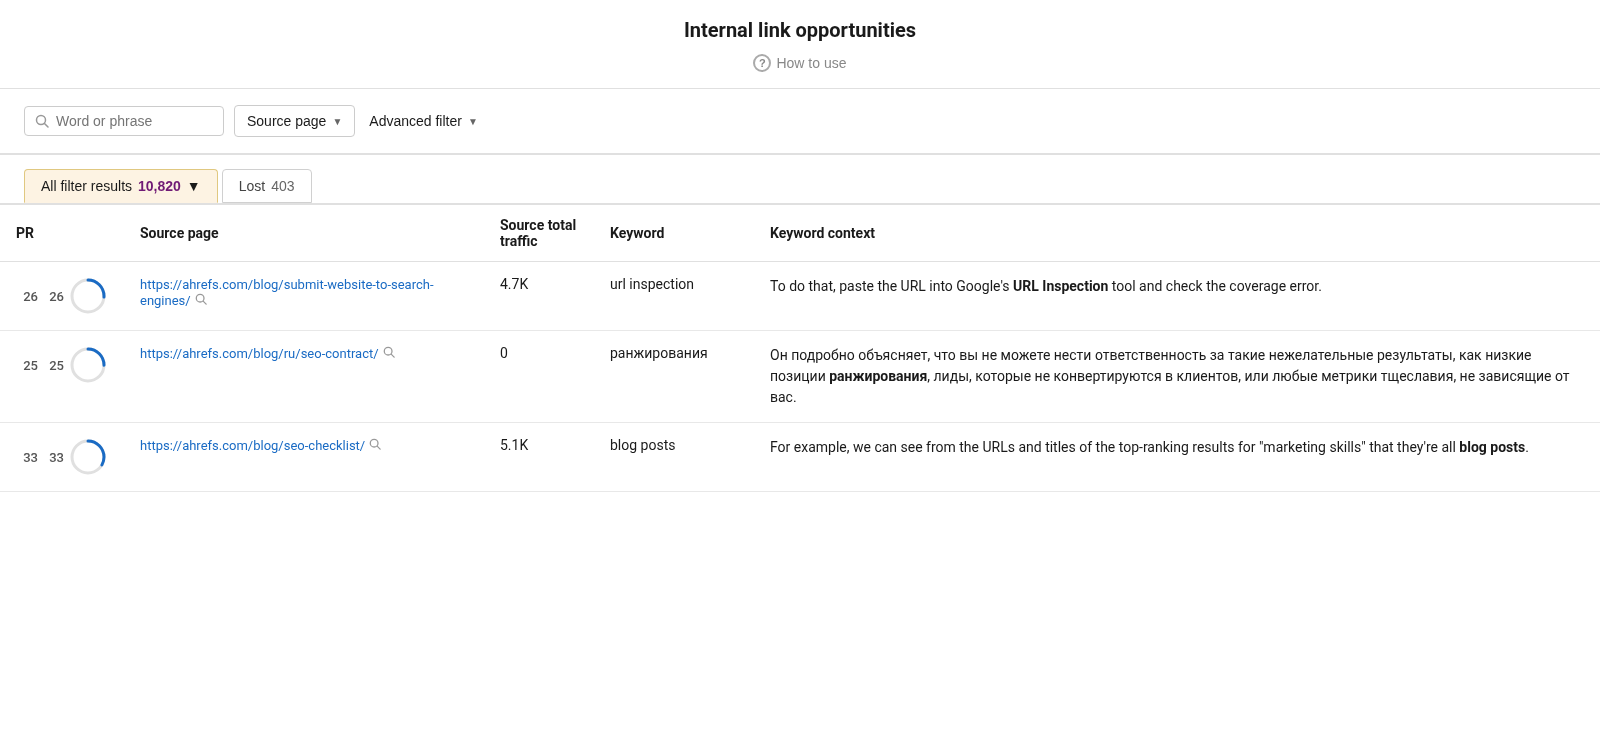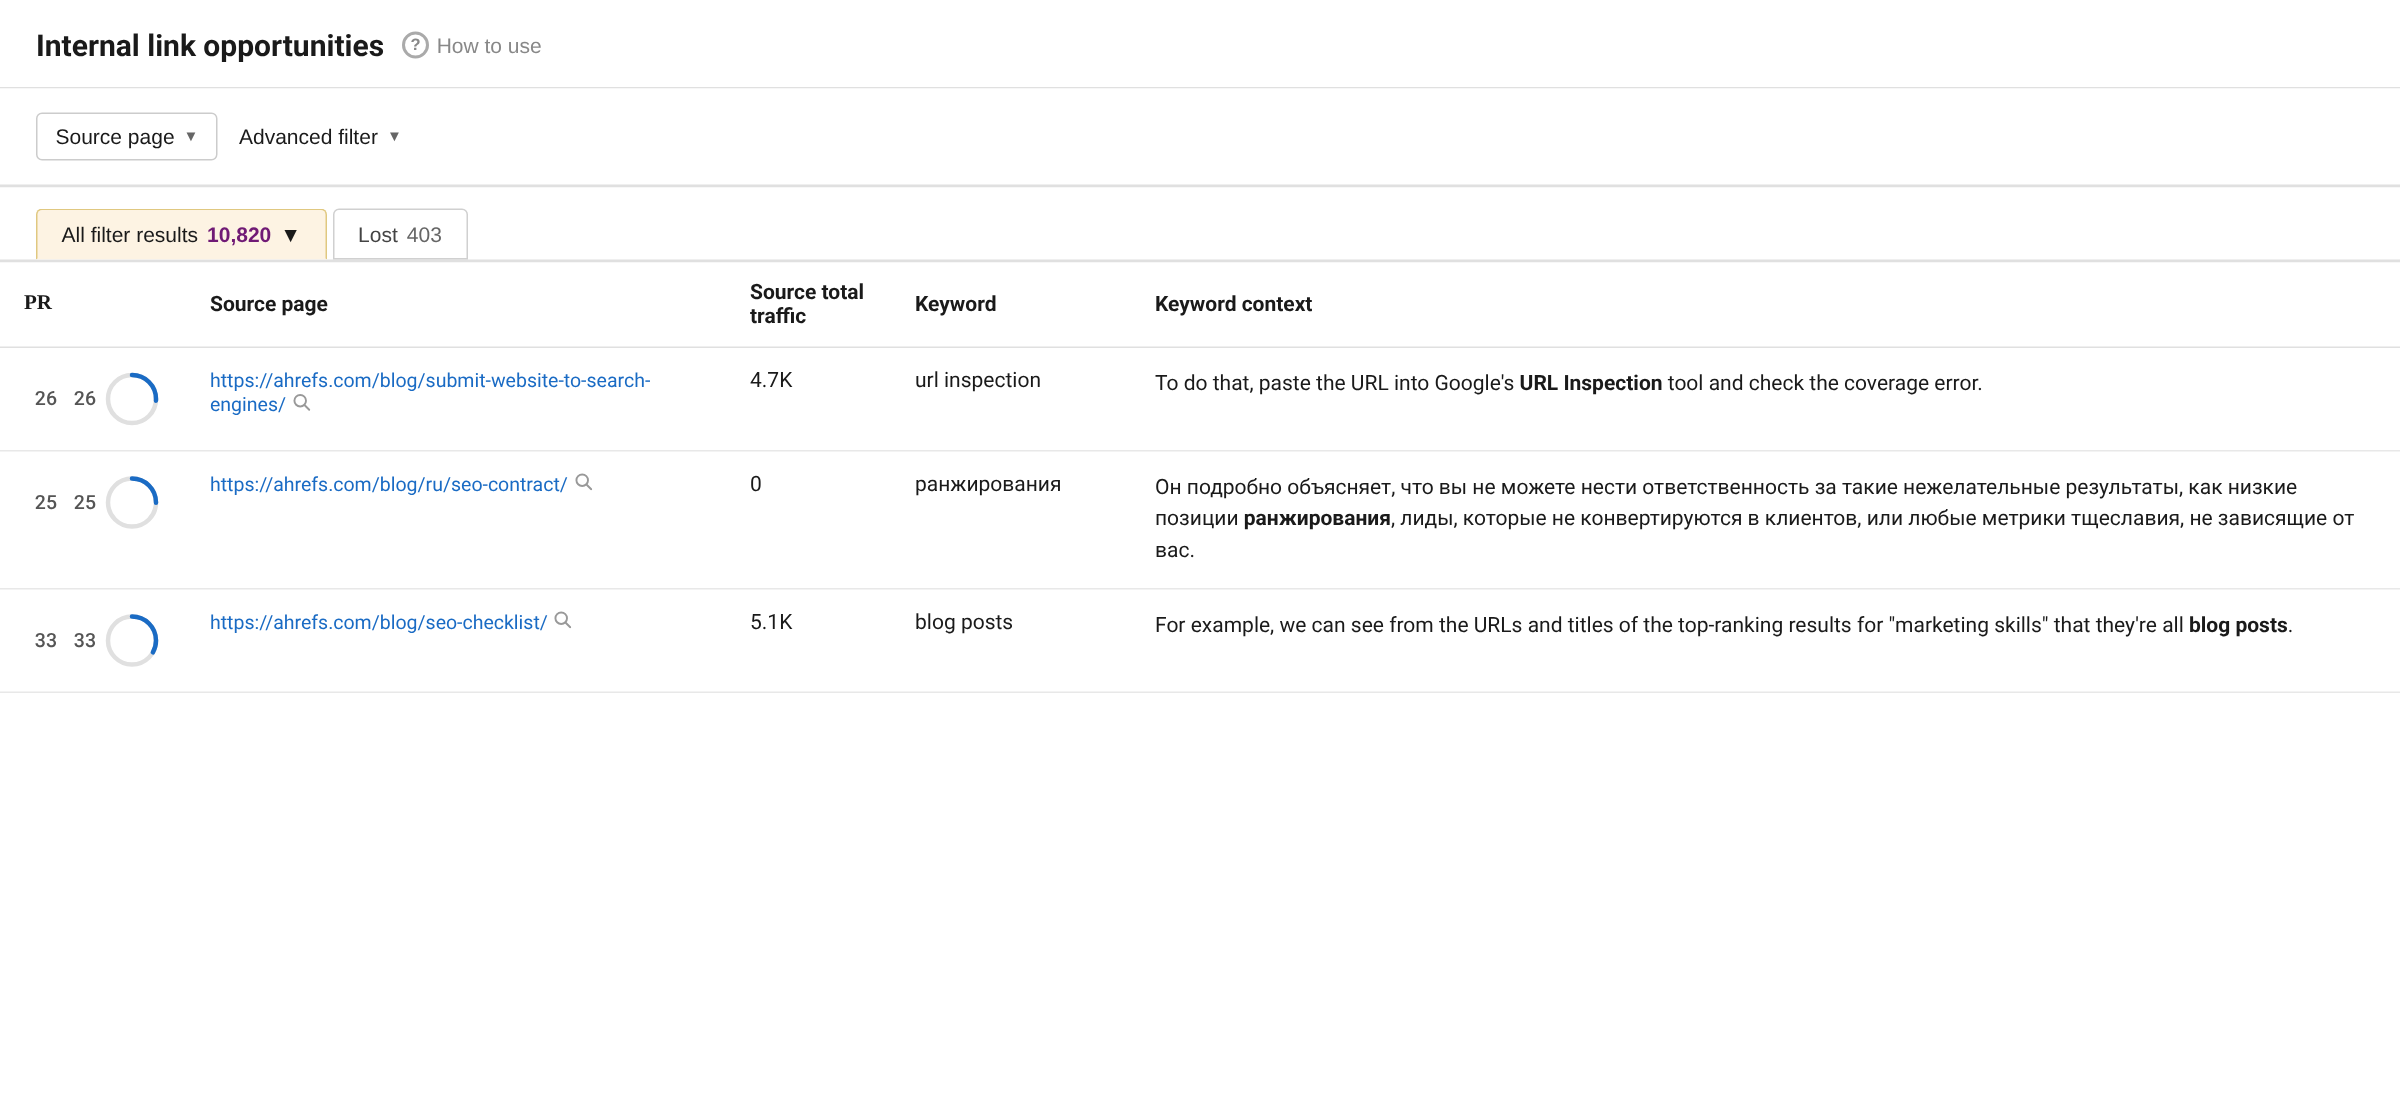--- a/index.html
+++ b/index.html
@@ -15,20 +15,21 @@
       padding: 0;
     }
     
     .header {
       padding: 18px 24px 16px;
       background: #fff;
       border-bottom: 1px solid #e0e0e0;
       display: flex;
       align-items: center;
       gap: 12px;
+      flex-direction: column;
     }
     .page-title {
       font-size: 20px;
       font-weight: 700;
       color: #1a1a1a;
     }
     .help-btn {
       display: flex;
       align-items: center;
       gap: 5px;
@@ -165,21 +166,21 @@
     }
     thead th {
       text-align: left;
       padding: 12px 16px;
       font-weight: 700;
       font-size: 14px;
       color: #1a1a1a;
       border-bottom: 1px solid #e0e0e0;
       background: #fff;
     }
-    thead th.col-pr { width: 80px; font-family: Liberation Serif, serif; }
+    thead th.col-pr { width: 80px; }
     thead th.col-source { width: 360px; }
     thead th.col-traffic { width: 110px; }
     thead th.col-keyword { width: 160px; }
     thead th.col-context { }
     tbody tr {
       border-bottom: 1px solid #e8e8e8;
     }
     tbody td {
       padding: 14px 16px;
       vertical-align: top;
@@ -237,20 +238,27 @@
 
   <div class="header">
     <span class="page-title">Internal link opportunities</span>
     <button class="help-btn">
       <span class="help-icon">?</span>
       <span>How to use</span>
     </button>
   </div>
 
   <div class="filter-bar">
+    <div class="search-input-wrapper">
+      <svg class="search-icon-svg" width="14" height="14" viewBox="0 0 14 14" fill="none" xmlns="http://www.w3.org/2000/svg">
+        <circle cx="6" cy="6" r="4.5" stroke="#999" stroke-width="1.5"></circle>
+        <line x1="9.5" y1="9.5" x2="13" y2="13" stroke="#999" stroke-width="1.5" stroke-linecap="round"></line>
+      </svg>
+      <input class="search-input" type="text" placeholder="Word or phrase" style="">
+    </div>
     <button class="dropdown-btn">
       <span>Source page</span>
       <span class="chevron">▼</span>
     </button>
     <button class="advanced-filter-btn">
       <span>Advanced filter</span>
       <span class="chevron">▼</span>
     </button>
   </div>
 

